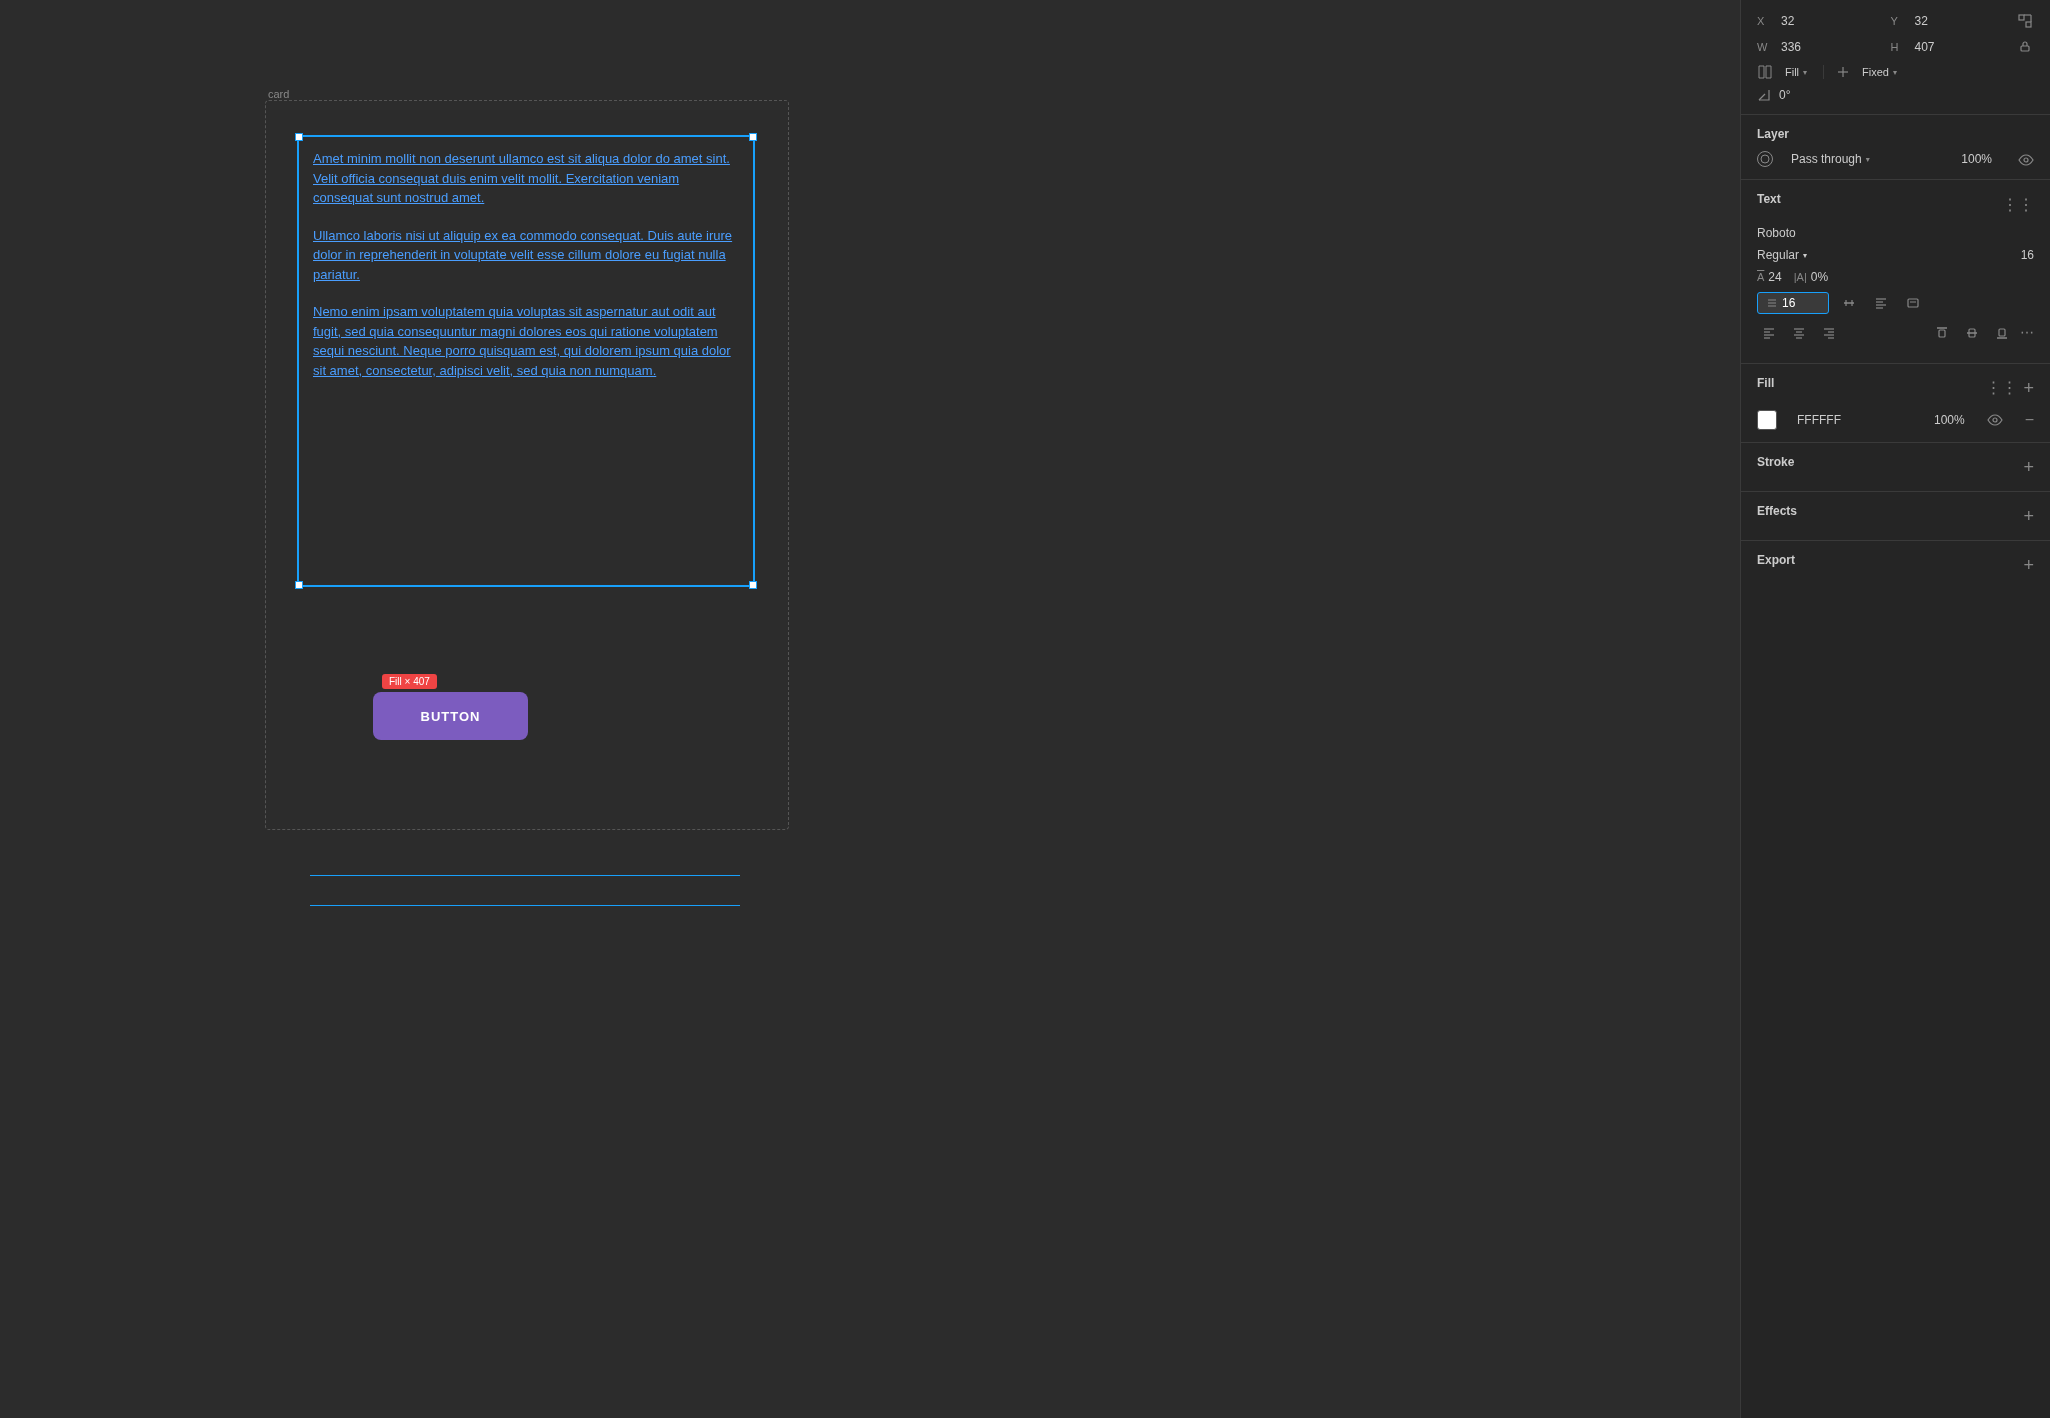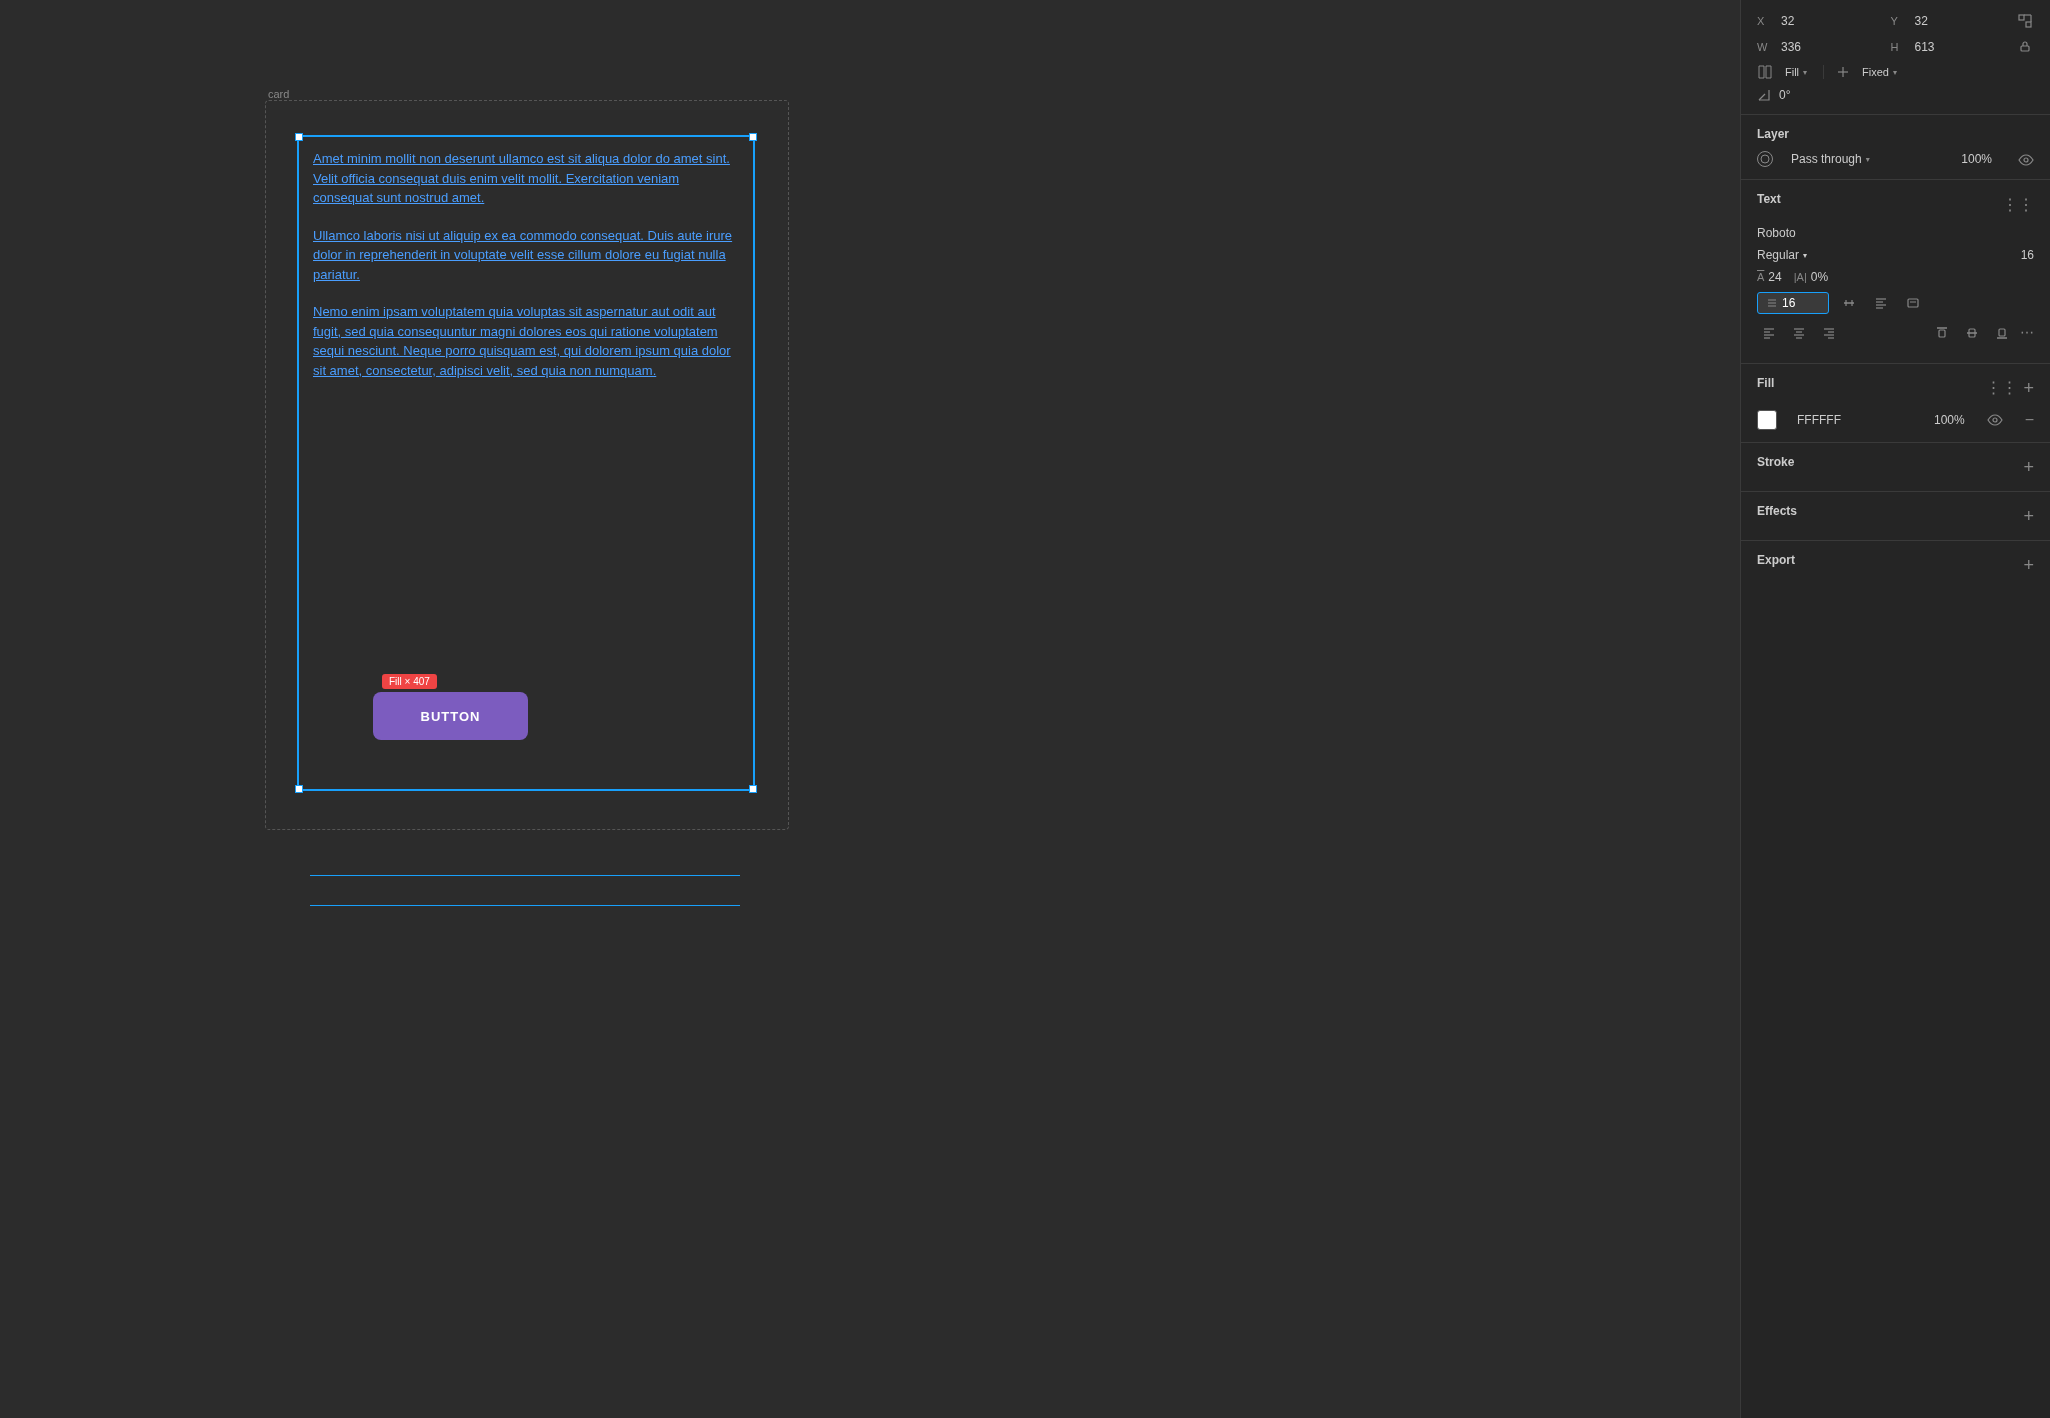--- a/index.html
+++ b/index.html
@@ -41,21 +41,21 @@
       border: 1px dashed #555;
       border-radius: 4px;
     }
 
     
     .text-content-box {
       position: absolute;
       top: 135px;
       left: 297px;
       width: 458px;
-      height: 656px;
+      height: 452px;
       border: 2px solid #18a0fb;
       background: transparent;
     }
 
     .text-content-box .corner {
       position: absolute;
       width: 8px;
       height: 8px;
       background: #fff;
       border: 1px solid #18a0fb;
@@ -516,21 +516,21 @@
     </div>
 
     <div class="prop-row">
       <div class="coord-group" style="flex:1;">
         <div class="coord-item">
           <span class="prop-label">W</span>
           <span class="prop-value">336</span>
         </div>
         <div class="coord-item">
           <span class="prop-label">H</span>
-          <span class="prop-value">613</span>
+          <span class="prop-value">407</span>
         </div>
       </div>
       <button class="icon-btn">
         <svg width="14" height="14" viewBox="0 0 14 14" fill="none">
           <path d="M5 6V4a2 2 0 0 1 4 0v2" stroke="#888" stroke-width="1.2" fill="none"></path>
           <rect x="3" y="6" width="8" height="5" rx="1" stroke="#888" stroke-width="1.2" fill="none"></rect>
         </svg>
       </button>
     </div>
 

